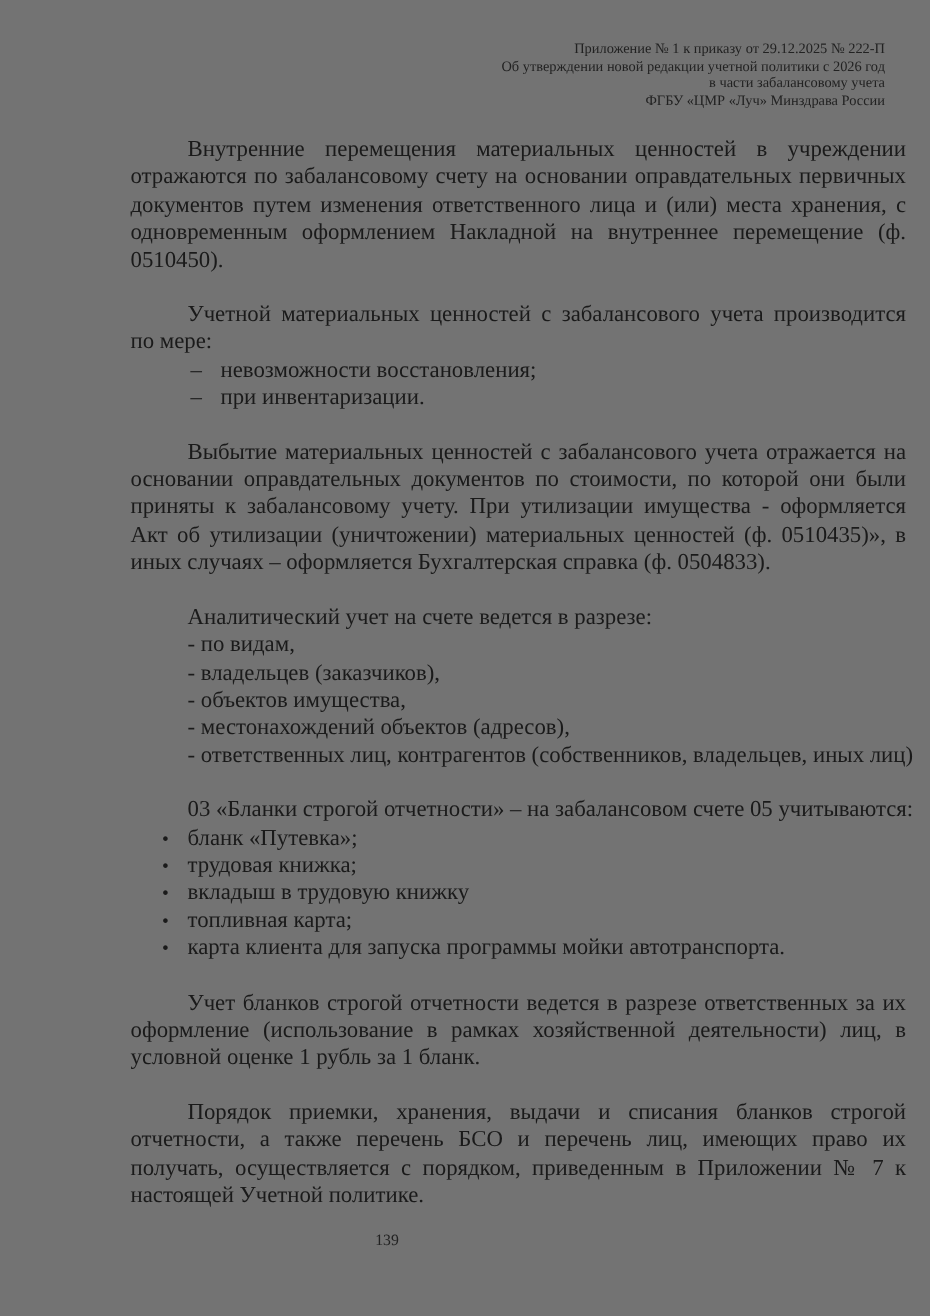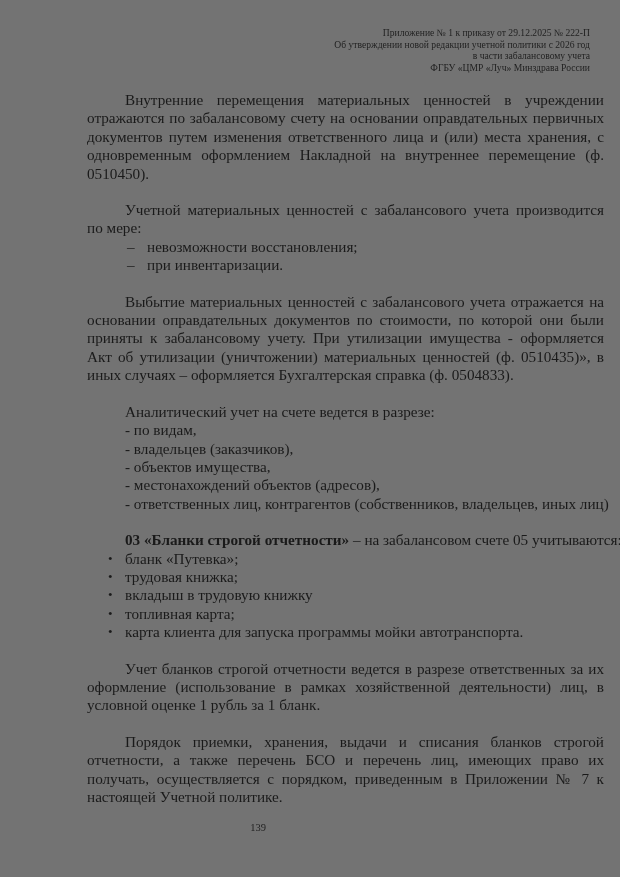--- a/index.html
+++ b/index.html
@@ -15,21 +15,21 @@
   .indent { text-indent: 38px; }
   .gap { height: 18px; }
   .dash-list { margin: 0; padding: 0; list-style: none; }
   .dash-list li { position: relative; padding-left: 60px; }
   .dash-list li .mark { position: absolute; left: 40px; top: 0; }
   .analytic { padding-left: 38px; }
   .analytic div { white-space: nowrap; }
   .bullet-list { margin: 0; padding: 0; list-style: none; }
   .bullet-list li { position: relative; padding-left: 38px; }
   .bullet-list li .mark { position: absolute; left: 21px; top: 0; font-size: 13px; }
-  .bold { font-weight: bold; }
+  .bold { font-weight: normal; }
   .footer { position: absolute; left: 0; width: 516px; top: 822px; text-align: center;
             font-size: 10.5px; color: #222; }
 </style>
 </head>
 <body>
 
 <div class="page">
 
   <div class="header">
     <div>Приложение № 1 к приказу от 29.12.2025 № 222-П</div>

